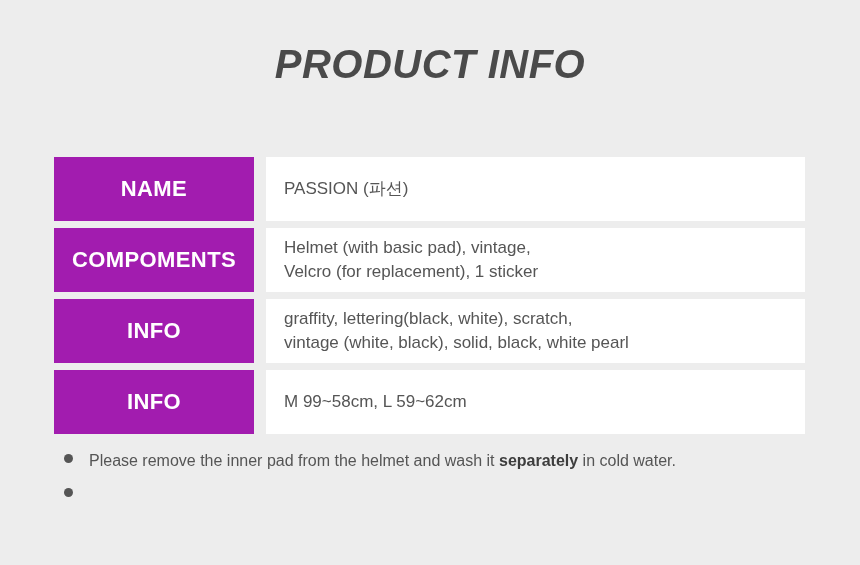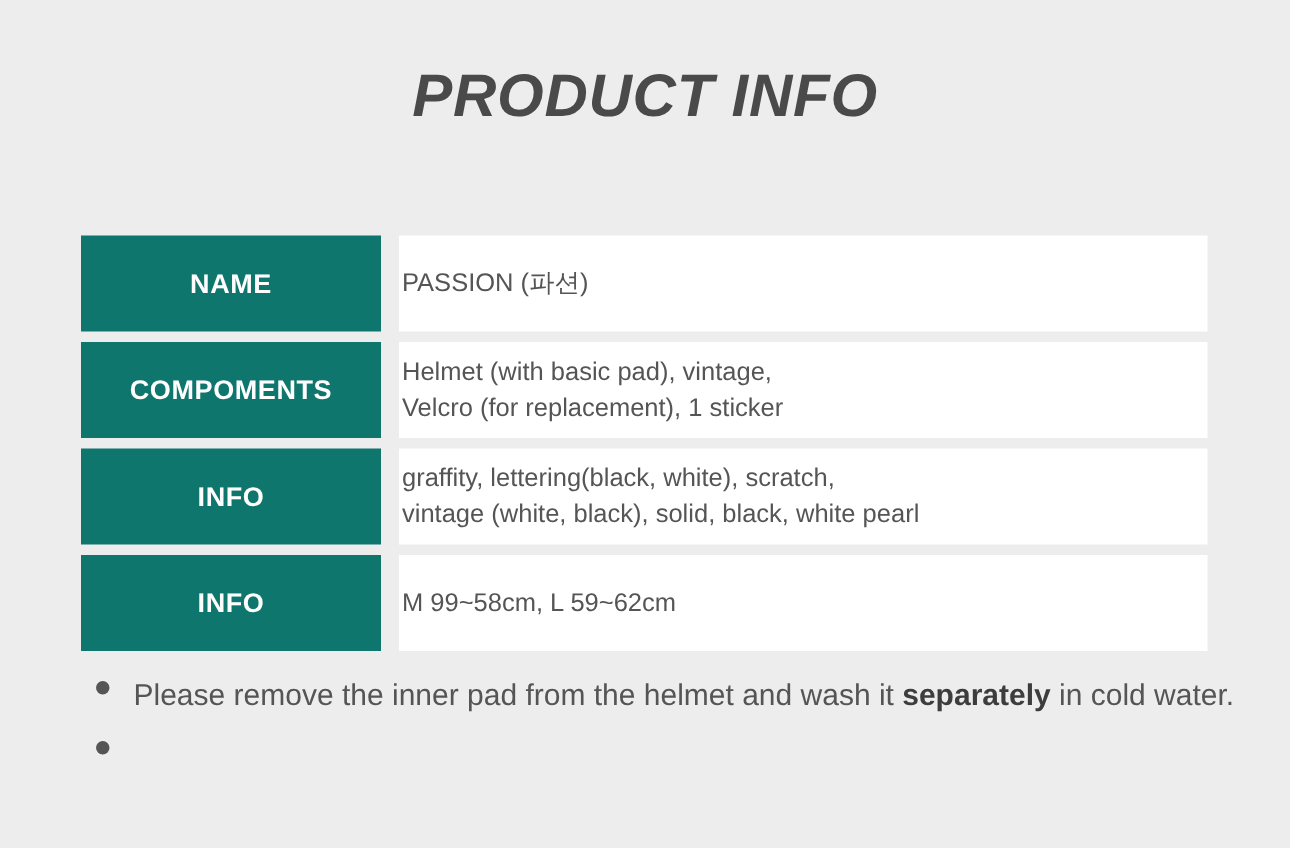--- a/index.html
+++ b/index.html
@@ -44,38 +44,38 @@
     width: 751px;
   }
   .spec-row {
     display: flex;
     align-items: stretch;
     margin-bottom: 7px;
   }
   .spec-label {
     width: 200px;
     flex: 0 0 200px;
-    background: #0f766e;
+    background: #a21caf;
     color: #ffffff;
-    font-size: 18px;
+    font-size: 22px;
     font-weight: bold;
     letter-spacing: 0.4px;
     display: flex;
     align-items: center;
     justify-content: center;
     text-align: center;
   }
   .spec-value {
     flex: 1 1 auto;
     margin-left: 12px;
     background: #ffffff;
     display: flex;
     flex-direction: column;
     justify-content: center;
-    padding-left: 2px;
+    padding-left: 18px;
     padding-right: 14px;
     box-sizing: border-box;
     font-size: 17px;
     color: #555555;
     line-height: 1.42;
   }
   .row-h-64 .spec-label,
   .row-h-64 .spec-value { height: 64px; }
 
   .spec-value .line { display: block; white-space: pre; }
@@ -95,21 +95,21 @@
   .note-bullet {
     flex: 0 0 auto;
     width: 9px;
     height: 9px;
     border-radius: 50%;
     background: #555555;
     margin-top: 6px;
     margin-right: 16px;
   }
   .note-text {
-    font-size: 20px;
+    font-size: 16px;
     color: #555555;
     line-height: 1.62;
   }
   .note-text .line { display: block; white-space: pre-wrap; }
   .note-text b { font-weight: bold; color: #3d3d3d; }
 </style>
 </head>
 <body>
 
 <div class="page">

